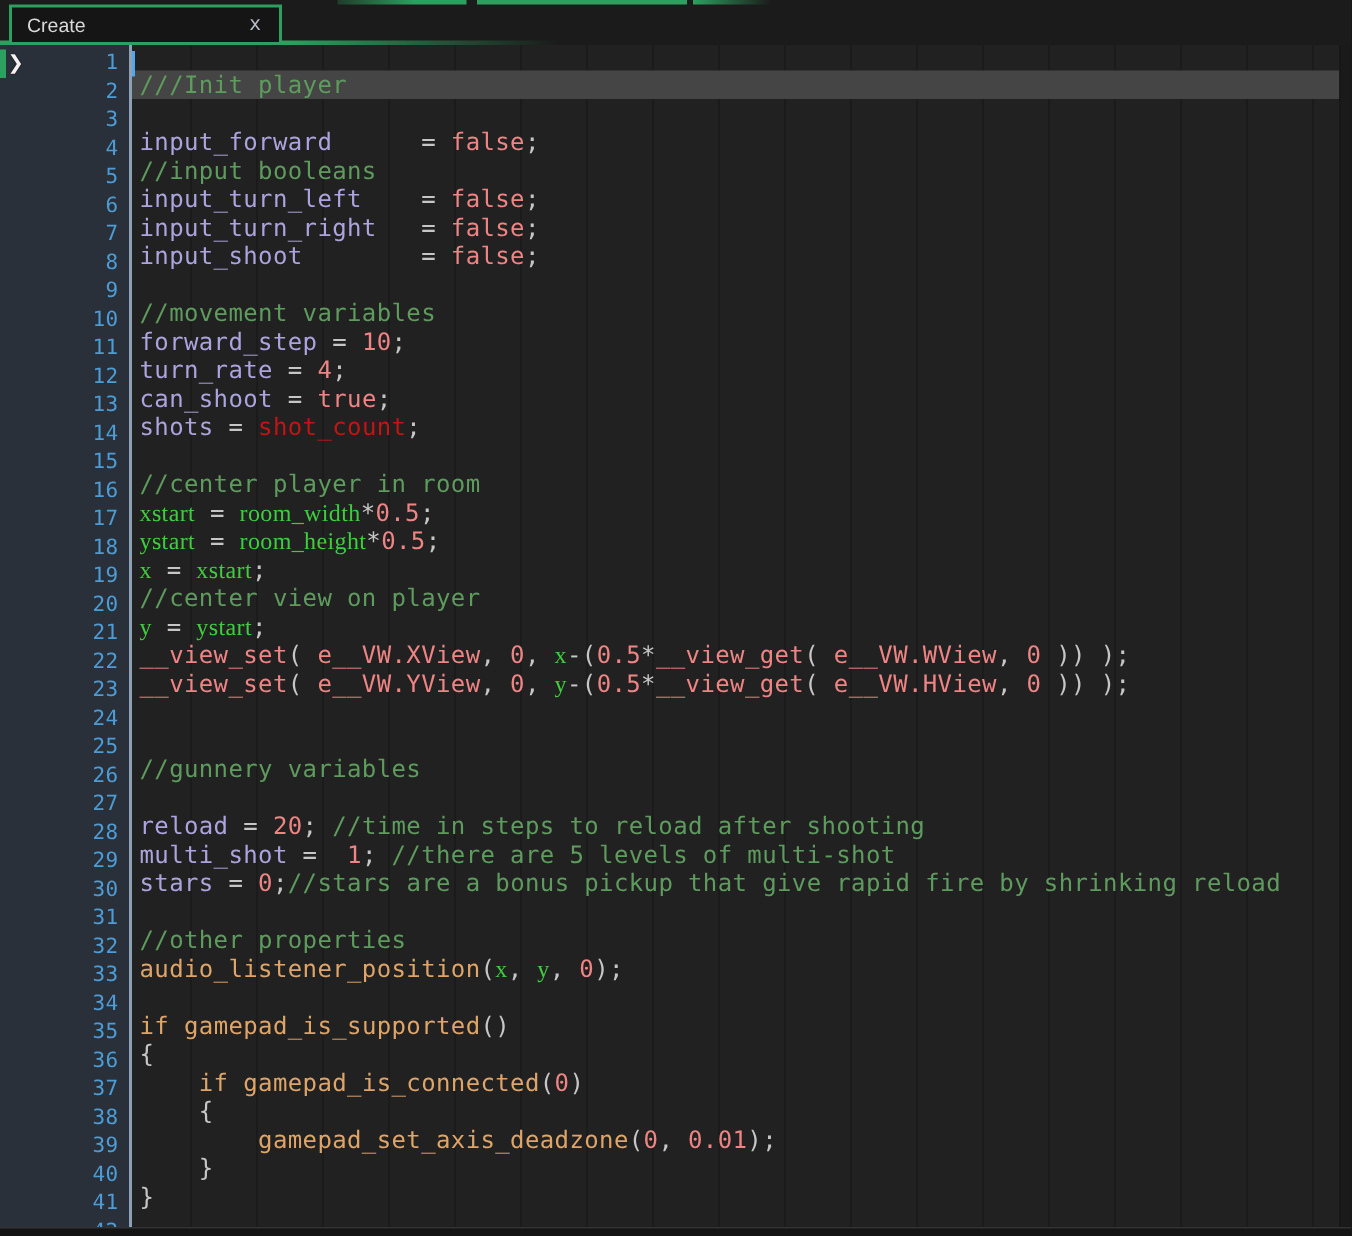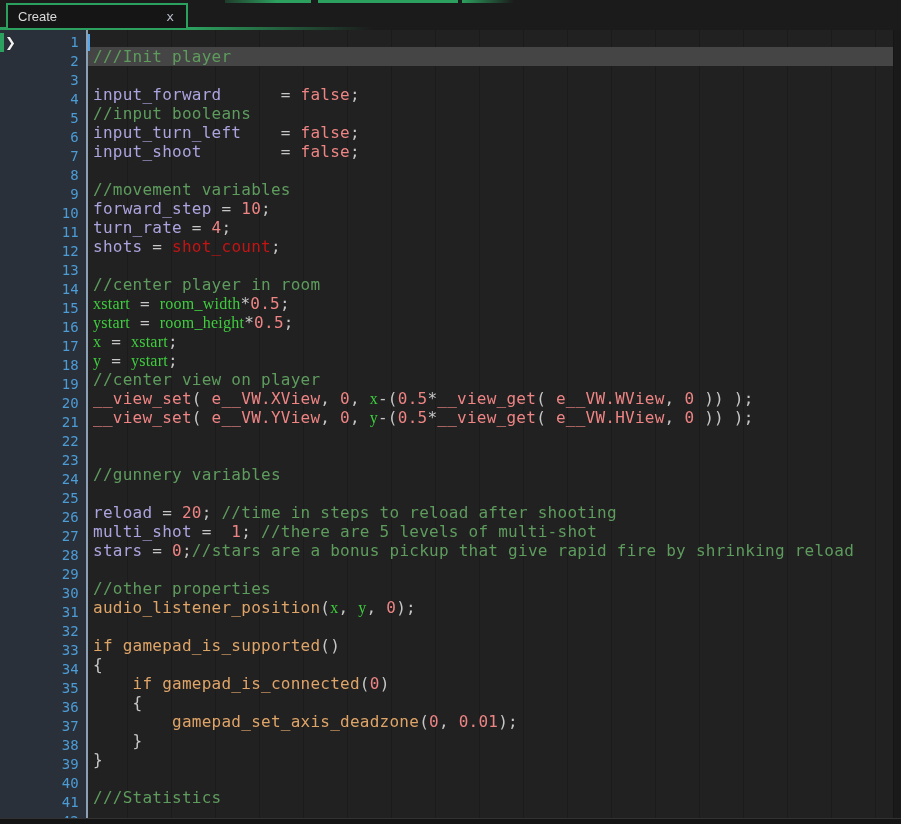--- a/index.html
+++ b/index.html
@@ -139,33 +139,35 @@
     <div class="marker-bar"></div>
     <div class="mouse-cursor">❯</div>
     <div class="gutter-sep"></div>
     <div class="code">
       <div>
           <div class="row hl"><span class="tk-c">///Init player</span></div>
           <div class="row"></div>
           <div class="row"><span class="tk-v">input_forward</span><span class="tk-p">      = </span><span class="tk-k">false</span><span class="tk-p">;</span></div>
           <div class="row"><span class="tk-c">//input booleans</span></div>
           <div class="row"><span class="tk-v">input_turn_left</span><span class="tk-p">    = </span><span class="tk-k">false</span><span class="tk-p">;</span></div>
+          <div class="row"><span class="tk-v">input_turn_right</span><span class="tk-p">   = </span><span class="tk-k">false</span><span class="tk-p">;</span></div>
           <div class="row"><span class="tk-v">input_shoot</span><span class="tk-p">        = </span><span class="tk-k">false</span><span class="tk-p">;</span></div>
           <div class="row"></div>
           <div class="row"><span class="tk-c">//movement variables</span></div>
           <div class="row"><span class="tk-v">forward_step</span><span class="tk-p"> = </span><span class="tk-k">10</span><span class="tk-p">;</span></div>
           <div class="row"><span class="tk-v">turn_rate</span><span class="tk-p"> = </span><span class="tk-k">4</span><span class="tk-p">;</span></div>
+          <div class="row"><span class="tk-v">can_shoot</span><span class="tk-p"> = </span><span class="tk-k">true</span><span class="tk-p">;</span></div>
           <div class="row"><span class="tk-v">shots</span><span class="tk-p"> = </span><span class="tk-e">shot_count</span><span class="tk-p">;</span></div>
           <div class="row"></div>
           <div class="row"><span class="tk-c">//center player in room</span></div>
           <div class="row"><span class="tk-b">xstart</span><span class="tk-p"> = </span><span class="tk-b">room_width</span><span class="tk-p">*</span><span class="tk-k">0.5</span><span class="tk-p">;</span></div>
           <div class="row"><span class="tk-b">ystart</span><span class="tk-p"> = </span><span class="tk-b">room_height</span><span class="tk-p">*</span><span class="tk-k">0.5</span><span class="tk-p">;</span></div>
           <div class="row"><span class="tk-b">x</span><span class="tk-p"> = </span><span class="tk-b">xstart</span><span class="tk-p">;</span></div>
+          <div class="row"><span class="tk-c">//center view on player</span></div>
           <div class="row"><span class="tk-b">y</span><span class="tk-p"> = </span><span class="tk-b">ystart</span><span class="tk-p">;</span></div>
-          <div class="row"><span class="tk-c">//center view on player</span></div>
           <div class="row"><span class="tk-k">__view_set</span><span class="tk-p">( </span><span class="tk-k">e__VW.XView</span><span class="tk-p">, </span><span class="tk-k">0</span><span class="tk-p">, </span><span class="tk-b">x</span><span class="tk-p">-(</span><span class="tk-k">0.5</span><span class="tk-p">*</span><span class="tk-k">__view_get</span><span class="tk-p">( </span><span class="tk-k">e__VW.WView</span><span class="tk-p">, </span><span class="tk-k">0</span><span class="tk-p"> )) );</span></div>
           <div class="row"><span class="tk-k">__view_set</span><span class="tk-p">( </span><span class="tk-k">e__VW.YView</span><span class="tk-p">, </span><span class="tk-k">0</span><span class="tk-p">, </span><span class="tk-b">y</span><span class="tk-p">-(</span><span class="tk-k">0.5</span><span class="tk-p">*</span><span class="tk-k">__view_get</span><span class="tk-p">( </span><span class="tk-k">e__VW.HView</span><span class="tk-p">, </span><span class="tk-k">0</span><span class="tk-p"> )) );</span></div>
           <div class="row"></div>
           <div class="row"></div>
           <div class="row"><span class="tk-c">//gunnery variables</span></div>
           <div class="row"></div>
           <div class="row"><span class="tk-v">reload</span><span class="tk-p"> = </span><span class="tk-k">20</span><span class="tk-p">; </span><span class="tk-c">//time in steps to reload after shooting</span></div>
           <div class="row"><span class="tk-v">multi_shot</span><span class="tk-p"> =  </span><span class="tk-k">1</span><span class="tk-p">; </span><span class="tk-c">//there are 5 levels of multi-shot</span></div>
           <div class="row"><span class="tk-v">stars</span><span class="tk-p"> = </span><span class="tk-k">0</span><span class="tk-p">;</span><span class="tk-c">//stars are a bonus pickup that give rapid fire by shrinking reload</span></div>
           <div class="row"></div>

